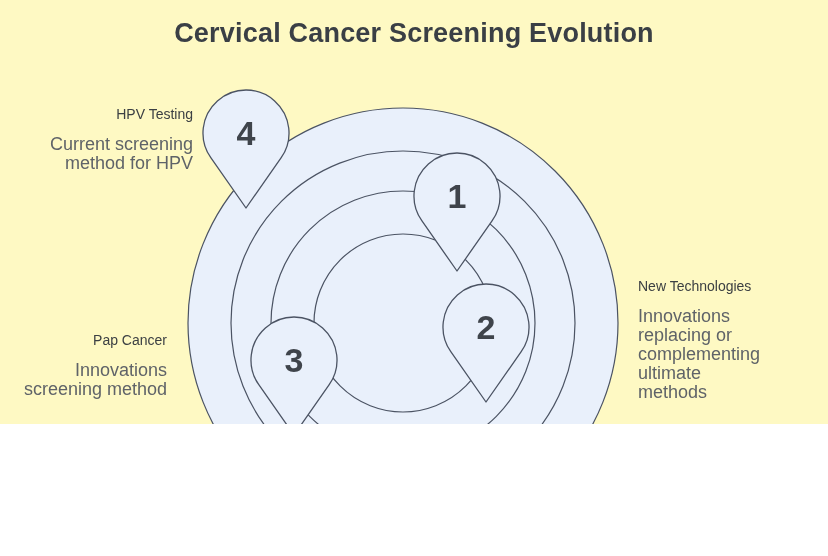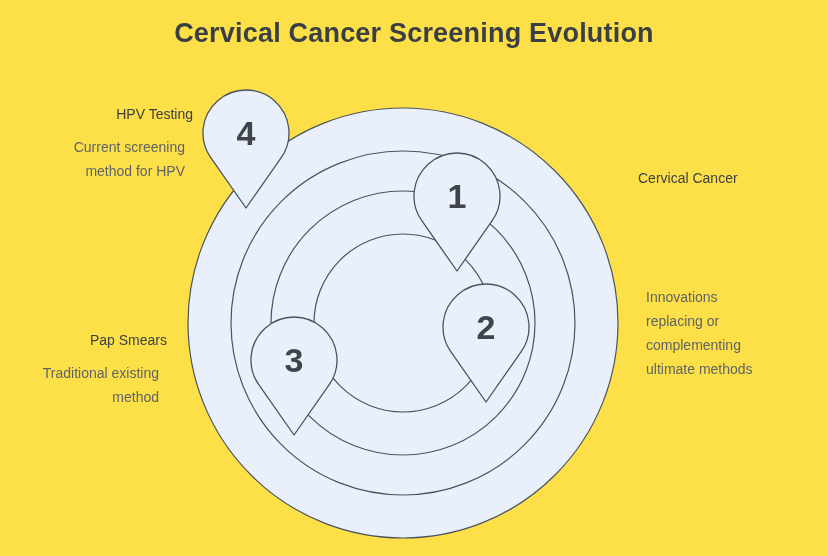--- a/index.html
+++ b/index.html
@@ -4,23 +4,23 @@
 <style>
   html, body {
     margin: 0;
     padding: 0;
     background: #ffffff;
     font-family: "Liberation Sans", sans-serif;
   }
   .stage {
     position: relative;
     width: 828px;
-    height: 556px;
+    height: 424px;
     overflow: hidden;
-    background: #fde047;
+    background: #fef9c3;
   }
   .title {
     position: absolute;
     top: 17px;
     left: 0;
     width: 828px;
     text-align: center;
     font-size: 27px;
     line-height: 32px;
     font-weight: bold;
@@ -59,23 +59,23 @@
     position: absolute;
   }
   .label h3 {
     margin: 0 0 12px 0;
     font-size: 14px;
     line-height: 18px;
     font-weight: normal;
     color: #3c4043;
   }
   .label p {
-    margin: 8px;
-    font-size: 14px;
-    line-height: 24px;
+    margin: 0;
+    font-size: 18px;
+    line-height: 19px;
     color: #5f6368;
   }
   .align-right { text-align: right; }
   #label-hpv      { left: 43px;  top: 105px; width: 150px; }
   #label-pap      { left: 7px;   top: 331px; width: 160px; }
   #label-cervical { left: 638px; top: 169px; width: 150px; }
   #label-newtech  { left: 638px; top: 277px; width: 132px; }
 </style>
 </head>
 <body>
@@ -114,25 +114,25 @@
     </g>
 
   </svg>
 
   <div class="label align-right" id="label-hpv">
     <h3>HPV Testing</h3>
     <p>Current screening method for HPV</p>
   </div>
 
   <div class="label align-right" id="label-pap">
-    <h3>Pap Smears</h3>
-    <p>Traditional existing method</p>
+    <h3>Pap Cancer</h3>
+    <p>Innovations screening method</p>
   </div>
 
   <div class="label" id="label-cervical">
-    <h3>Cervical Cancer</h3>
   </div>
 
   <div class="label" id="label-newtech">
+    <h3>New Technologies</h3>
     <p>Innovations replacing or complementing ultimate methods</p>
   </div>
 
 </div>
 
 </body></html>

